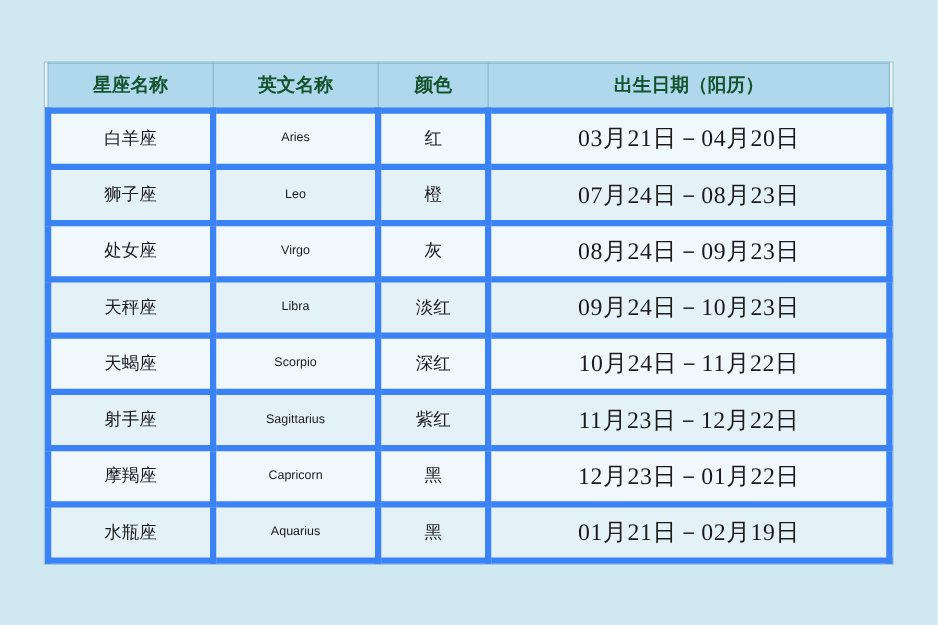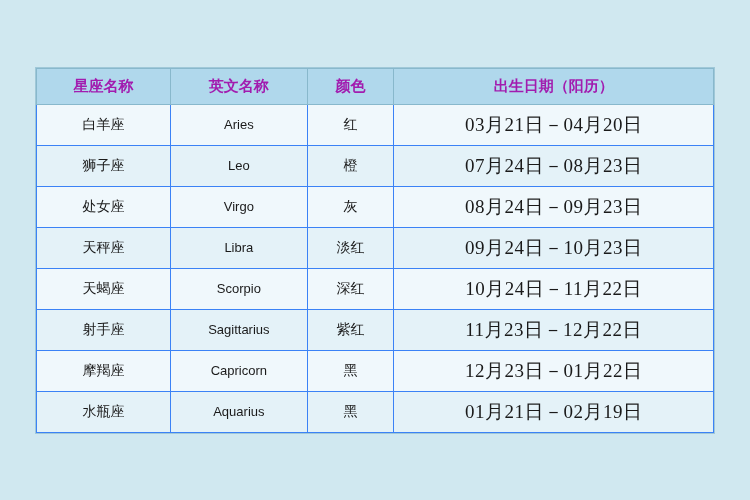--- a/index.html
+++ b/index.html
@@ -32,42 +32,42 @@
     thead tr {
       background-color: #b0d8ec;
     }
 
     thead th {
       border: 1px solid #88b8cc;
       padding: 8px 12px;
       text-align: center;
       font-size: 15px;
       font-weight: bold;
-      color: #a21caf;
+      color: #14532d;
     }
 
     tbody tr {
       background-color: #f0f8fc;
     }
 
     tbody tr:nth-child(even) {
       background-color: #e4f2f8;
     }
 
     tbody td {
-      border: 1px solid #3b82f6;
+      border: 5px solid #3b82f6;
       padding: 7px 12px;
       text-align: center;
       font-size: 14px;
       color: #1a1a1a;
     }
 
     tbody td:nth-child(2) {
       font-family: Arial, sans-serif;
-      font-size: 13px;
+      font-size: 10px;
     }
 
     tbody td:nth-child(4) {
       font-size: 19px;
       letter-spacing: 0.5px;
     }
   </style>
 </head>
 <body>
 

